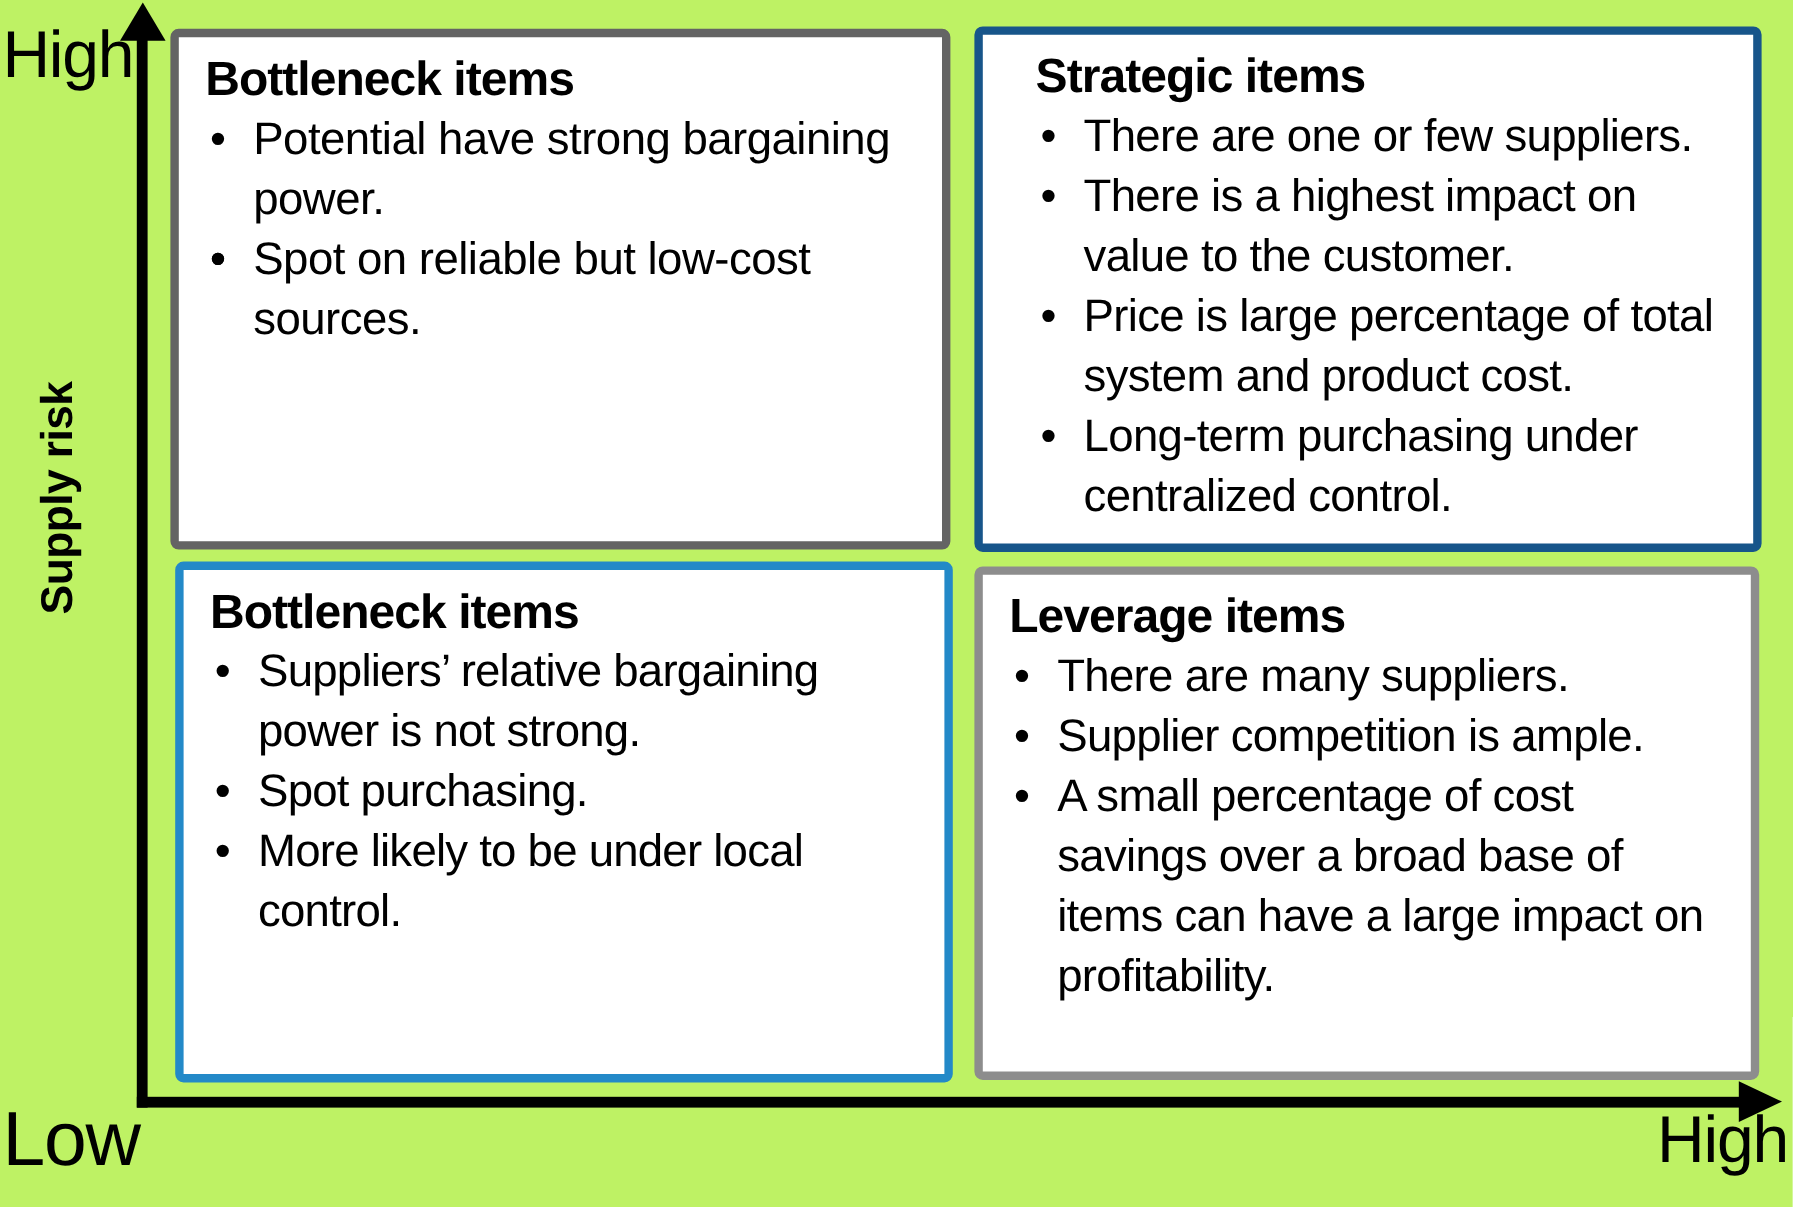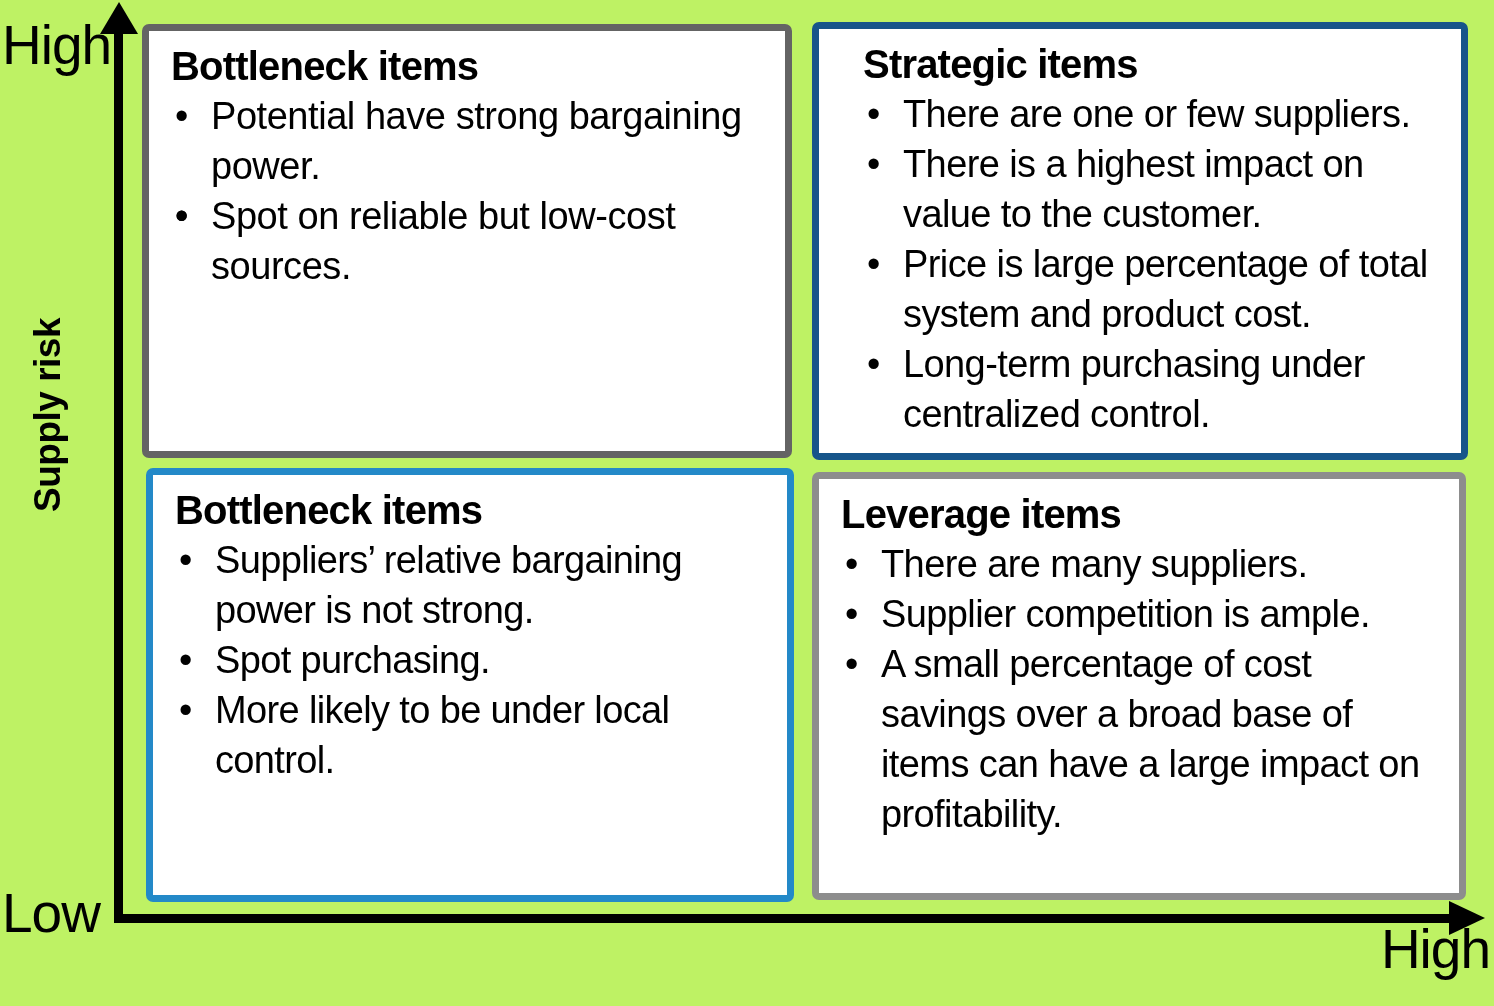--- a/index.html
+++ b/index.html
@@ -63,22 +63,22 @@
     font-size: 55px;
     line-height: 58px;
     color: #000000;
     font-weight: 400;
     letter-spacing: -1px;
     white-space: nowrap;
   }
   .lbl-low-x {
     position: absolute;
     left: 2px;
-    top: 884px;
-    font-size: 55px;
+    top: 920px;
+    font-size: 64px;
     line-height: 58px;
     color: #000000;
     font-weight: 400;
     letter-spacing: -1px;
     white-space: nowrap;
   }
   .lbl-high-x {
     position: absolute;
     right: 4px;
     top: 920px;

